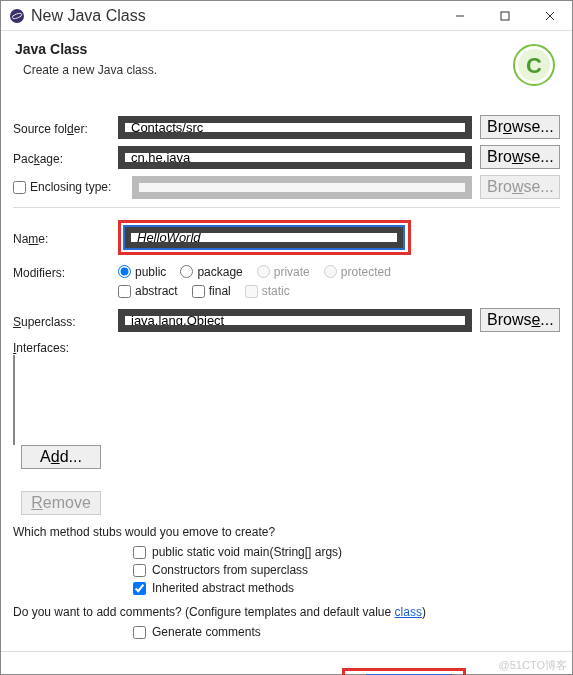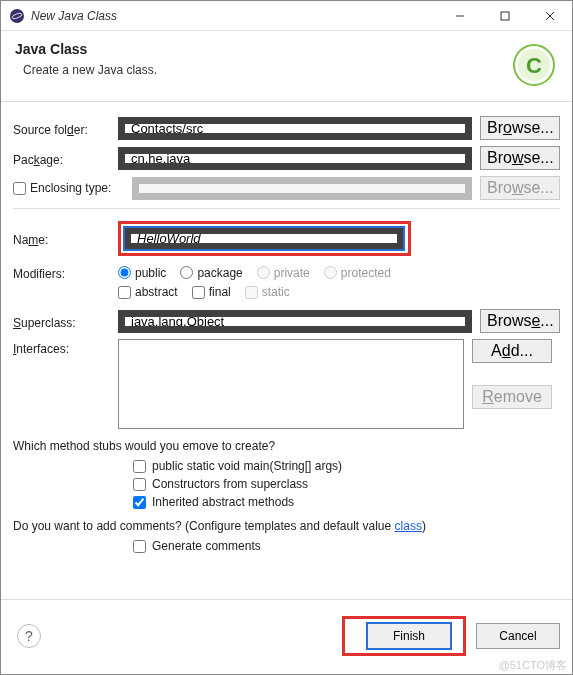--- a/index.html
+++ b/index.html
@@ -1,30 +1,30 @@
 <!DOCTYPE html>
 <html><head>
 <meta charset="utf-8">
 <style>
   * { box-sizing: border-box; font-family: "Segoe UI", Tahoma, sans-serif; }
   body { margin: 0; background: #f0f0f0; width: 573px; height: 675px; overflow: hidden; }
   .window { width: 573px; height: 675px; background: #fff; border: 1px solid #888; display: flex; flex-direction: column; }
   .titlebar { height: 30px; background: #fff; display: flex; align-items: center; border-bottom: 1px solid #e0e0e0; }
   .titlebar-icon { width: 16px; height: 16px; margin: 0 6px 0 8px; }
-  .titlebar-title { flex: 1; font-size: 12px; color: #333; font-style: italic; }
+  .titlebar-title { flex: 1; font-size: 16px; color: #333; }
   .winbtn { width: 45px; height: 29px; display: flex; align-items: center; justify-content: center; color: #333; font-size: 13px; }
   .winbtn svg { width: 10px; height: 10px; }
   .header { background: #fff; padding: 10px 14px 12px 14px; display: flex; align-items: flex-start; justify-content: space-between; }
   .header-left h1 { margin: 0 0 6px 0; font-size: 14px; font-weight: bold; color: #222; }
   .header-left p { margin: 0; font-size: 12px; color: #333; padding-left: 8px; }
   .header-icon { width: 48px; height: 48px; }
   .divider { height: 1px; background: #ddd; margin: 0; }
   .form { flex: 1; padding: 14px 12px 8px 12px; font-size: 12px; color: #222; }
   .row { display: flex; align-items: center; margin-bottom: 6px; }
-  .row-top { align-items: flex-start; }
+  .row-top { align-items: flex-start; flex-direction: column; }
   .label { width: 105px; font-size: 12px; padding-top: 3px; }
   .label .mn { text-decoration: underline; }
   .field { flex: 1; }
   .text { width: 100%; height: 23px; border: 7px solid #404040; padding: 2px 6px; font-size: 13px; background: #fff; }
   .text[disabled] { background: #f6f6f6; color: #888; border-color: #bbb; }
   .btn { width: 80px; height: 24px; border: 1px solid #999; background: #efefef; font-size: 16px; margin-left: 8px; cursor: pointer; }
   .btn .mn { text-decoration: underline; }
   .btn[disabled] { color: #999; border-color: #ccc; cursor: default; }
   .chk { display: inline-flex; align-items: center; font-size: 12px; margin-right: 14px; }
   .chk input { margin: 0 4px 0 0; width: 13px; height: 13px; }

